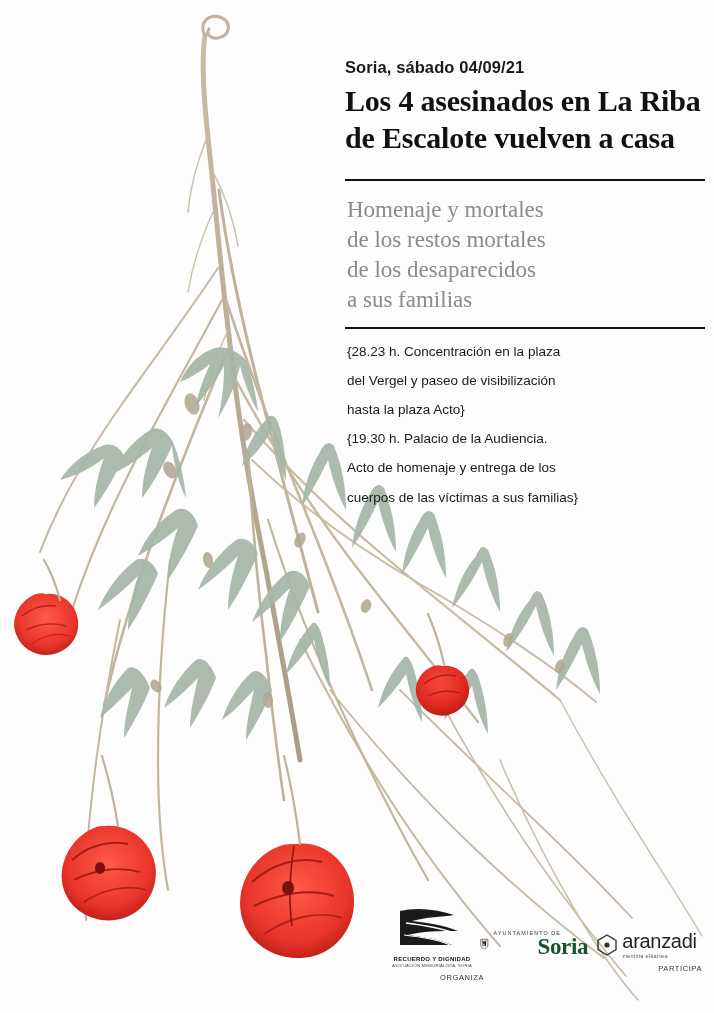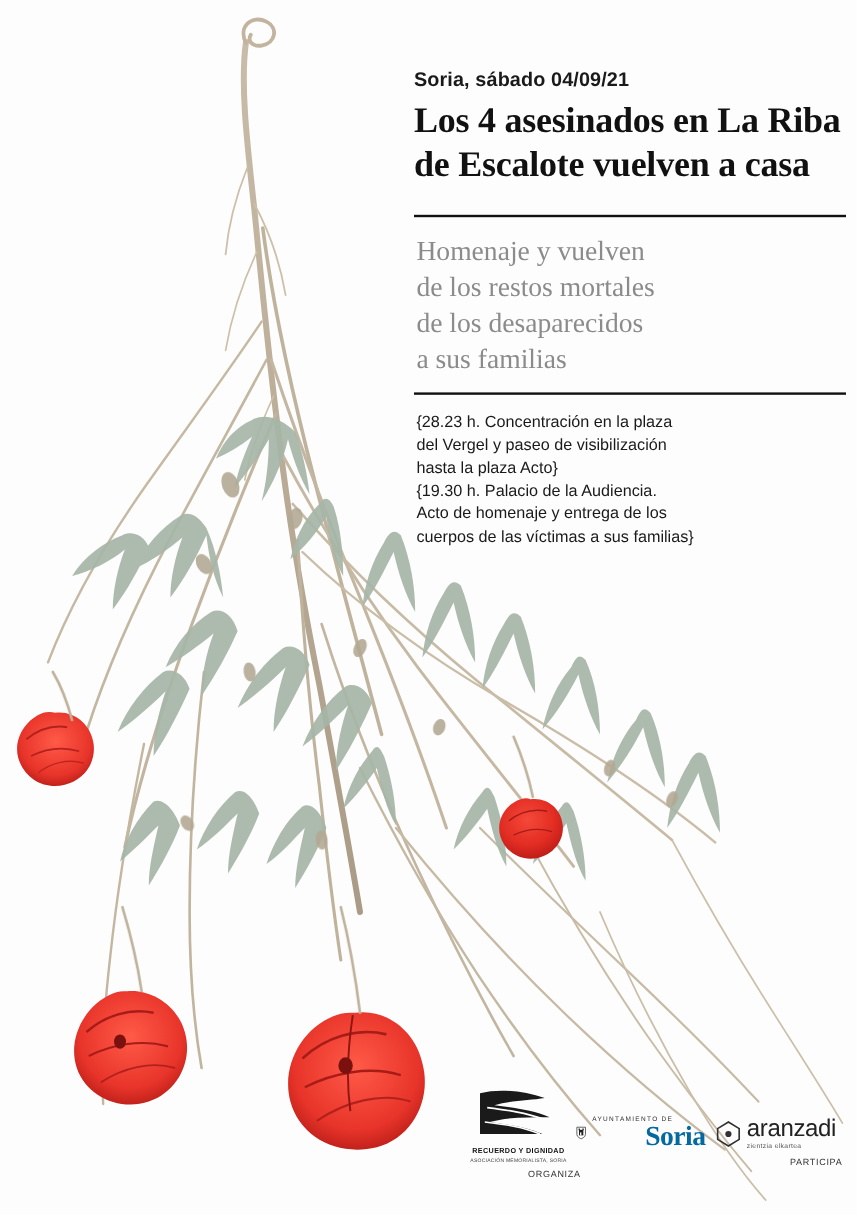--- a/index.html
+++ b/index.html
@@ -63,21 +63,21 @@
   }
   .details {
     margin-top: 13px;
     font-family: "Liberation Sans", sans-serif;
     font-size: 13.5px;
     line-height: 1.42;
     color: #1a1a1a;
     padding-left: 2px;
   }
   .details p { margin: 0; }
-  .details p + p { margin-top: 0; }
+  .details p + p { margin-top: 10px; }
 
   
   .logos {
     position: absolute;
     left: 360px;
     top: 905px;
     width: 340px;
     height: 95px;
   }
   .logo {
@@ -108,21 +108,21 @@
     font-family: "Liberation Sans", sans-serif;
     font-size: 4.2px;
     letter-spacing: 0.2px;
     color: #444;
     margin-top: 1px;
   }
   .soria-word {
     font-family: "Liberation Serif", serif;
     font-weight: bold;
     font-size: 23px;
-    color: #0369a1;
+    color: #14532d;
     line-height: 0.95;
     letter-spacing: -0.4px;
     margin-left: 44px;
   }
   .soria-small {
     font-family: "Liberation Sans", sans-serif;
     font-size: 5.4px;
     letter-spacing: 1.1px;
     color: #333;
   }
@@ -299,21 +299,21 @@
     </g>
   </svg>
 
   <div class="textblock">
     <div class="kicker">Soria, sábado 04/09/21</div>
     <div class="headline">
       <span>Los 4 asesinados en La Riba</span><br>
       <span>de Escalote vuelven a casa</span>
     </div>
     <div class="subhead">
-      <span>Homenaje y vuelven</span><br>
+      <span>Homenaje y mortales</span><br>
       <span>de los restos mortales</span><br>
       <span>de los desaparecidos</span><br>
       <span>a sus familias</span>
     </div>
     <div class="details">
       <p>{28.23 h. Concentración en la plaza</p>
       <p>del Vergel y paseo de visibilización</p>
       <p>hasta la plaza Acto}</p>
       <p>{19.30  h. Palacio de la Audiencia.</p>
       <p>Acto de homenaje y entrega de los</p>

